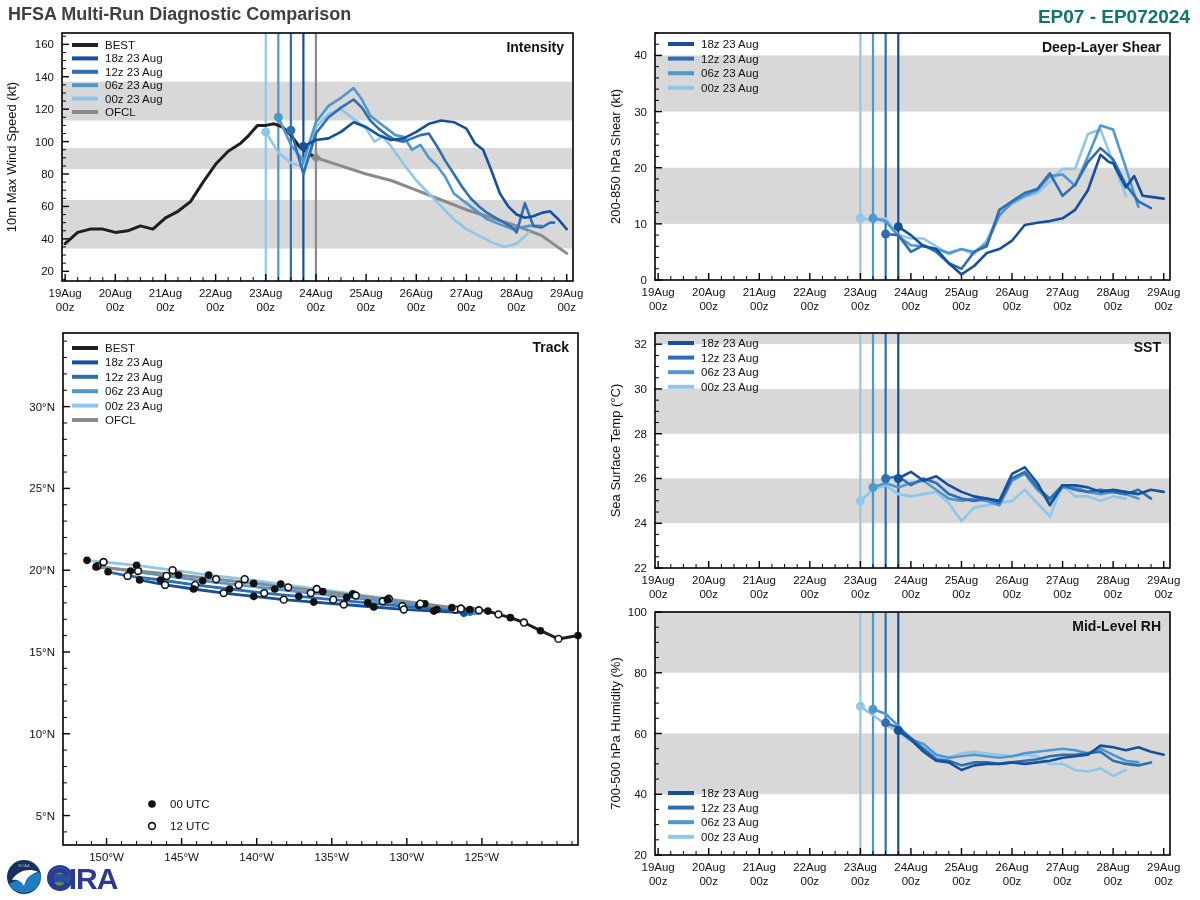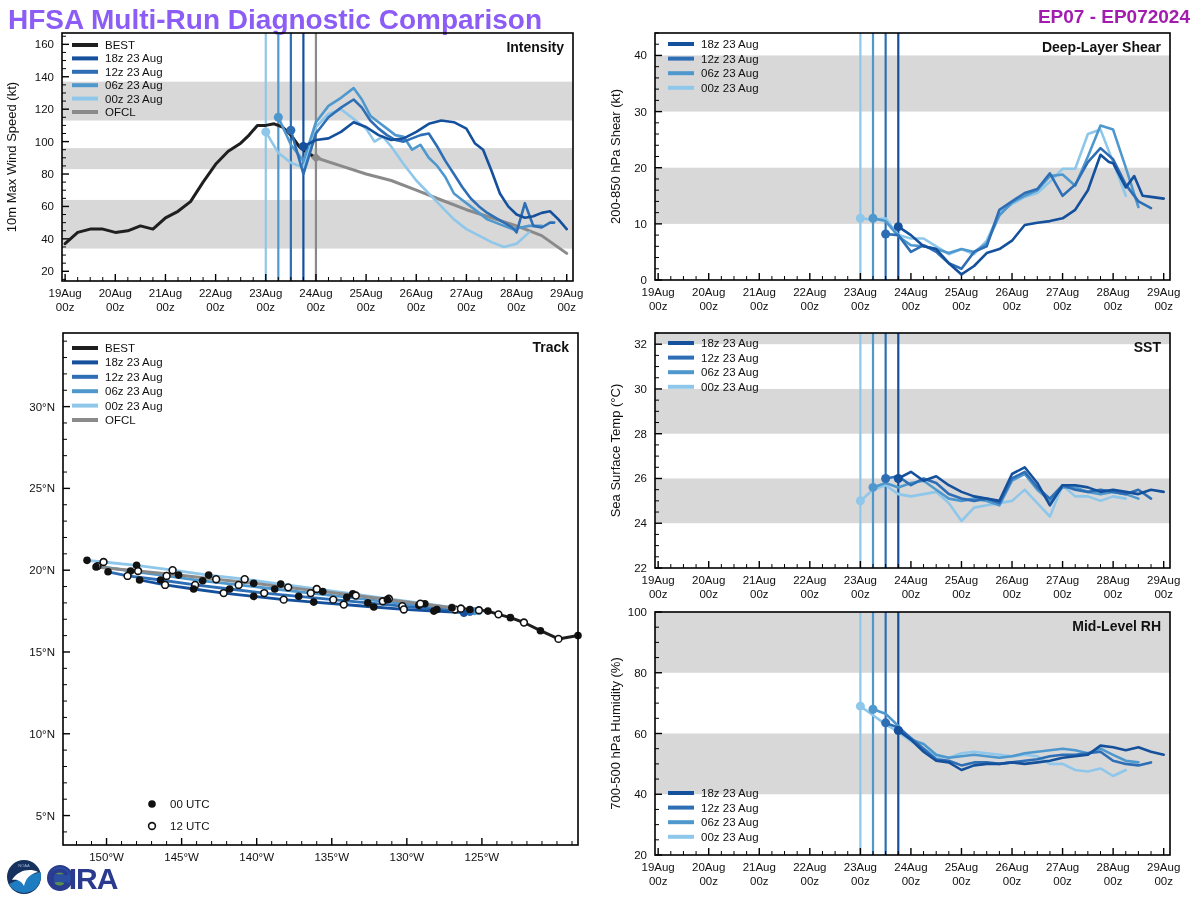--- a/index.html
+++ b/index.html
@@ -1,19 +1,19 @@
 <!DOCTYPE html>
 <html><head>
 <meta charset="utf-8">
 <style>
   html,body{margin:0;padding:0;background:#ffffff;}
   body{font-family:"Liberation Sans","DejaVu Sans",sans-serif;}
   #canvas{position:relative;width:1200px;height:900px;background:#fff;overflow:hidden;}
-  #hdr-left{position:absolute;left:8px;top:4px;font-size:28px;font-weight:bold;color:#8b5cf6;}
-  #hdr-right{position:absolute;right:10px;top:6px;font-size:19px;font-weight:bold;color:#a21caf;}
+  #hdr-left{position:absolute;left:8px;top:4px;font-size:18px;font-weight:bold;color:#404040;}
+  #hdr-right{position:absolute;right:10px;top:6px;font-size:19px;font-weight:bold;color:#0f766e;}
   #figure-svg{position:absolute;left:0;top:0;}
   #logos{position:absolute;left:4px;top:856px;width:160px;height:42px;}
   .cira-text{font-weight:bold;font-size:30px;letter-spacing:-1px;fill:#293a8f;font-family:"Liberation Sans",sans-serif;}
 </style>
 </head>
 <body>
 
 <div id="canvas">
   <div id="hdr-left">HFSA Multi-Run Diagnostic Comparison</div>
   <div id="hdr-right">EP07 - EP072024</div>

